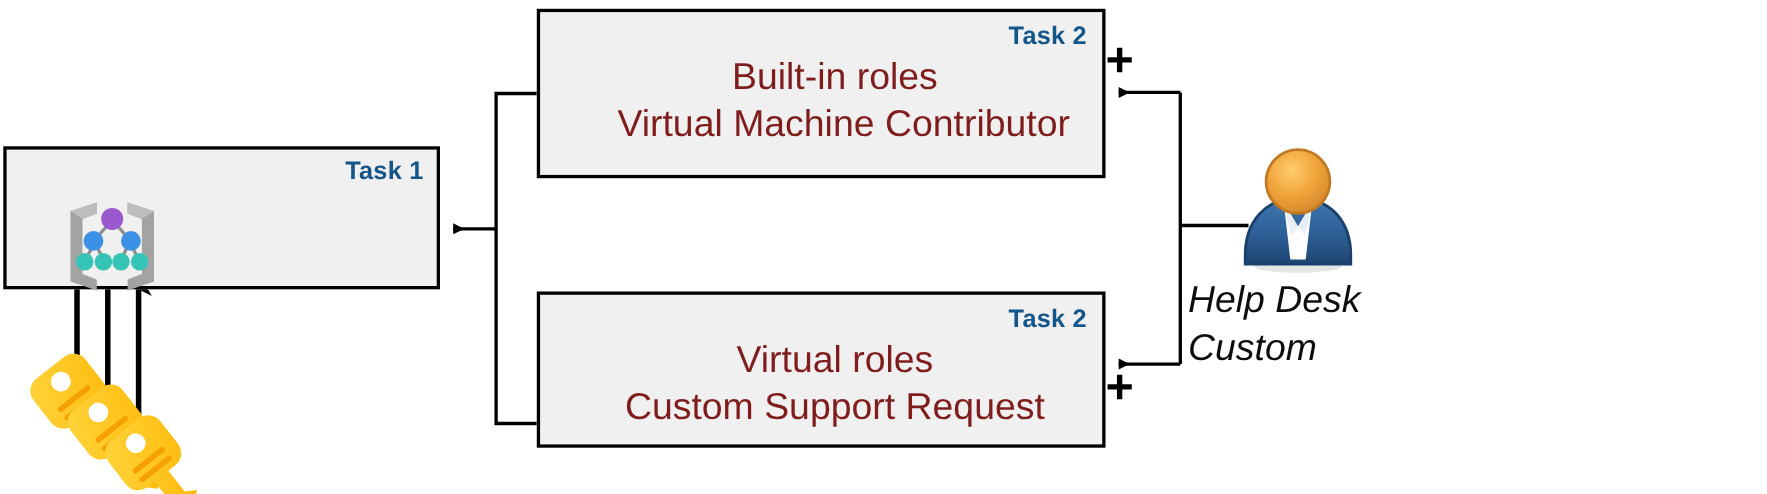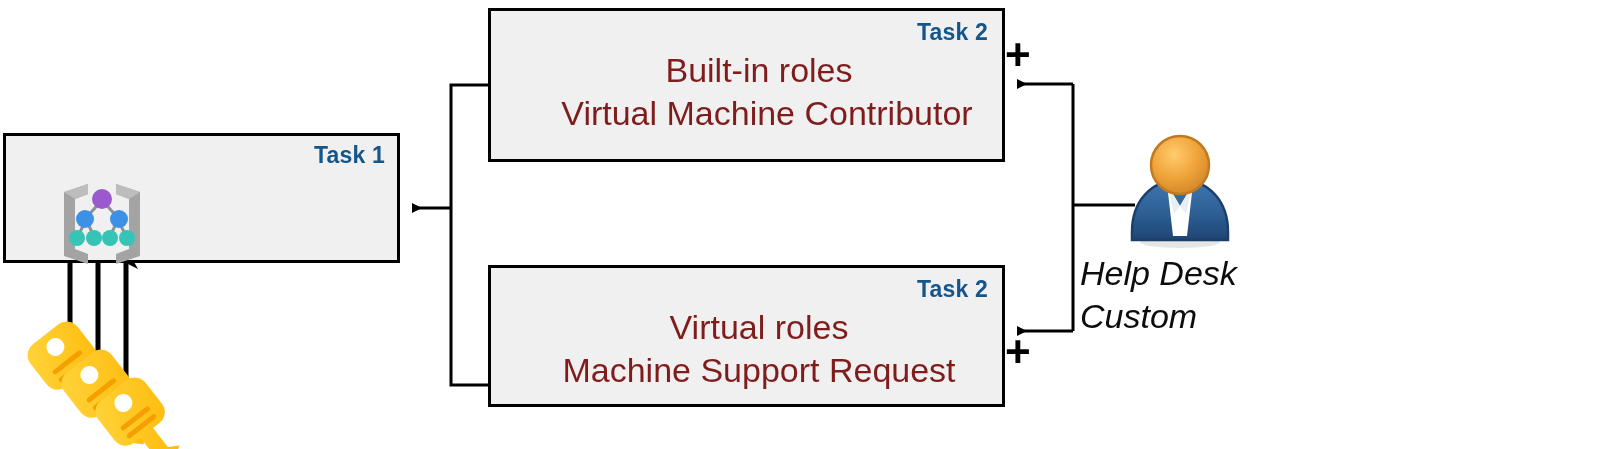--- a/index.html
+++ b/index.html
@@ -136,21 +136,21 @@
 
   <div class="task-box" style="left:488px; top:8px; width:517px; height:154px;">
     <div class="task-label" style="right:14px; top:8px;">Task 2</div>
     <div class="box-text" style="left:0; right:0; top:38px;">Built-in roles</div>
     <div class="box-text" style="left:0; right:16px; top:81px;margin-left:32px;">Virtual Machine Contributor</div>
   </div>
 
   <div class="task-box" style="left:488px; top:265px; width:517px; height:142px;">
     <div class="task-label" style="right:14px; top:8px;">Task 2</div>
     <div class="box-text" style="left:0; right:0; top:38px;">Virtual roles</div>
-    <div class="box-text" style="left:0; right:0; top:81px;">Machine Support Request</div>
+    <div class="box-text" style="left:0; right:0; top:81px;">Custom Support Request</div>
   </div>
 
 
   <div class="plus" style="left:1005px; top:33px;">+</div>
   <div class="plus" style="left:1005px; top:330px;">+</div>
 
   <div style="position:absolute; left:1118px; top:132px; width:125px; height:120px;">
     <svg viewBox="0 0 125 120" width="125" height="120">
       <defs>
         <radialGradient id="headG" cx="40%" cy="32%" r="72%">

